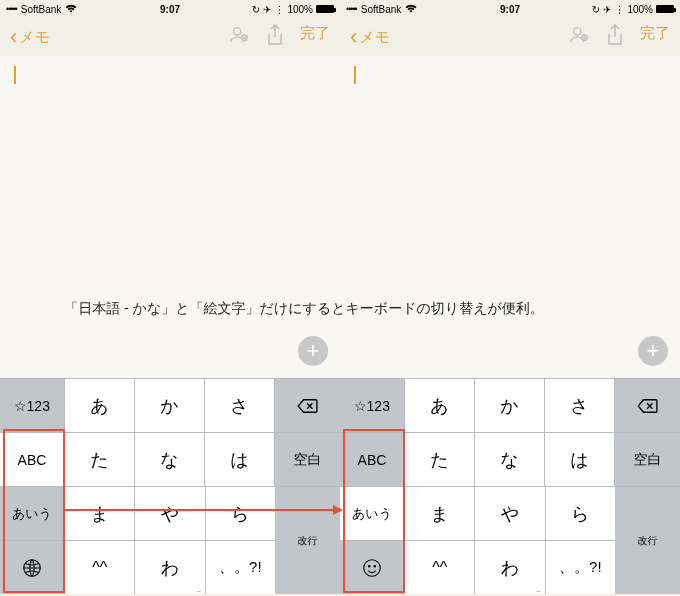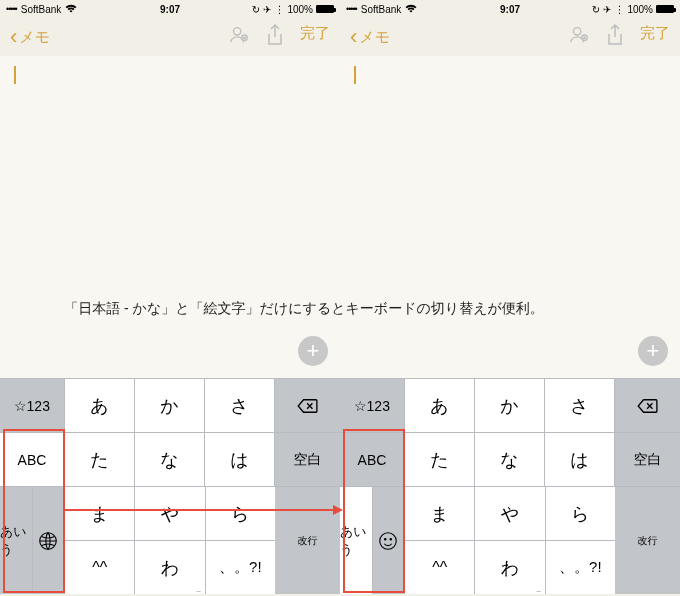--- a/index.html
+++ b/index.html
@@ -32,21 +32,21 @@
   .kcell.active{background:#fff}
   .backspace svg{width:22px;height:16px}
   .globe,.emoji{font-size:20px}
   .caption{position:absolute;top:300px;left:0;width:608px;text-align:center;color:#222;font-size:14px;z-index:50;white-space:nowrap}
   .highlight{position:absolute;border:2px solid #e74c3c;z-index:40}
   .arrow{position:absolute;z-index:45}
   .br{position:absolute;font-size:7px;bottom:3px;right:4px;color:#888}
   .row2span{height:108px;display:flex}
   .kaigyoucol{flex:0 0 65px;display:flex;flex-direction:column}
   .kaigyou{flex:1;background:#c2c6cb;display:flex;align-items:center;justify-content:center;font-size:10px;border-top:1px solid #b8bbc0}
-  .leftcol{flex:0 0 65px;display:flex;flex-direction:row}
+  .leftcol{flex:0 0 65px;display:flex;flex-direction:column}
   .leftcol .kcell{border-right:1px solid #b8bbc0;border-top:1px solid #b8bbc0;flex:1}
   .midgrid{flex:1;display:flex;flex-direction:column}
   .midrow{flex:1;display:flex;border-top:1px solid #b8bbc0}
   .midrow .kcell{background:#fff}
 </style>
 </head>
 <body>
 
 <div class="caption">「日本語 - かな」と「絵文字」だけにするとキーボードの切り替えが便利。</div>
 

